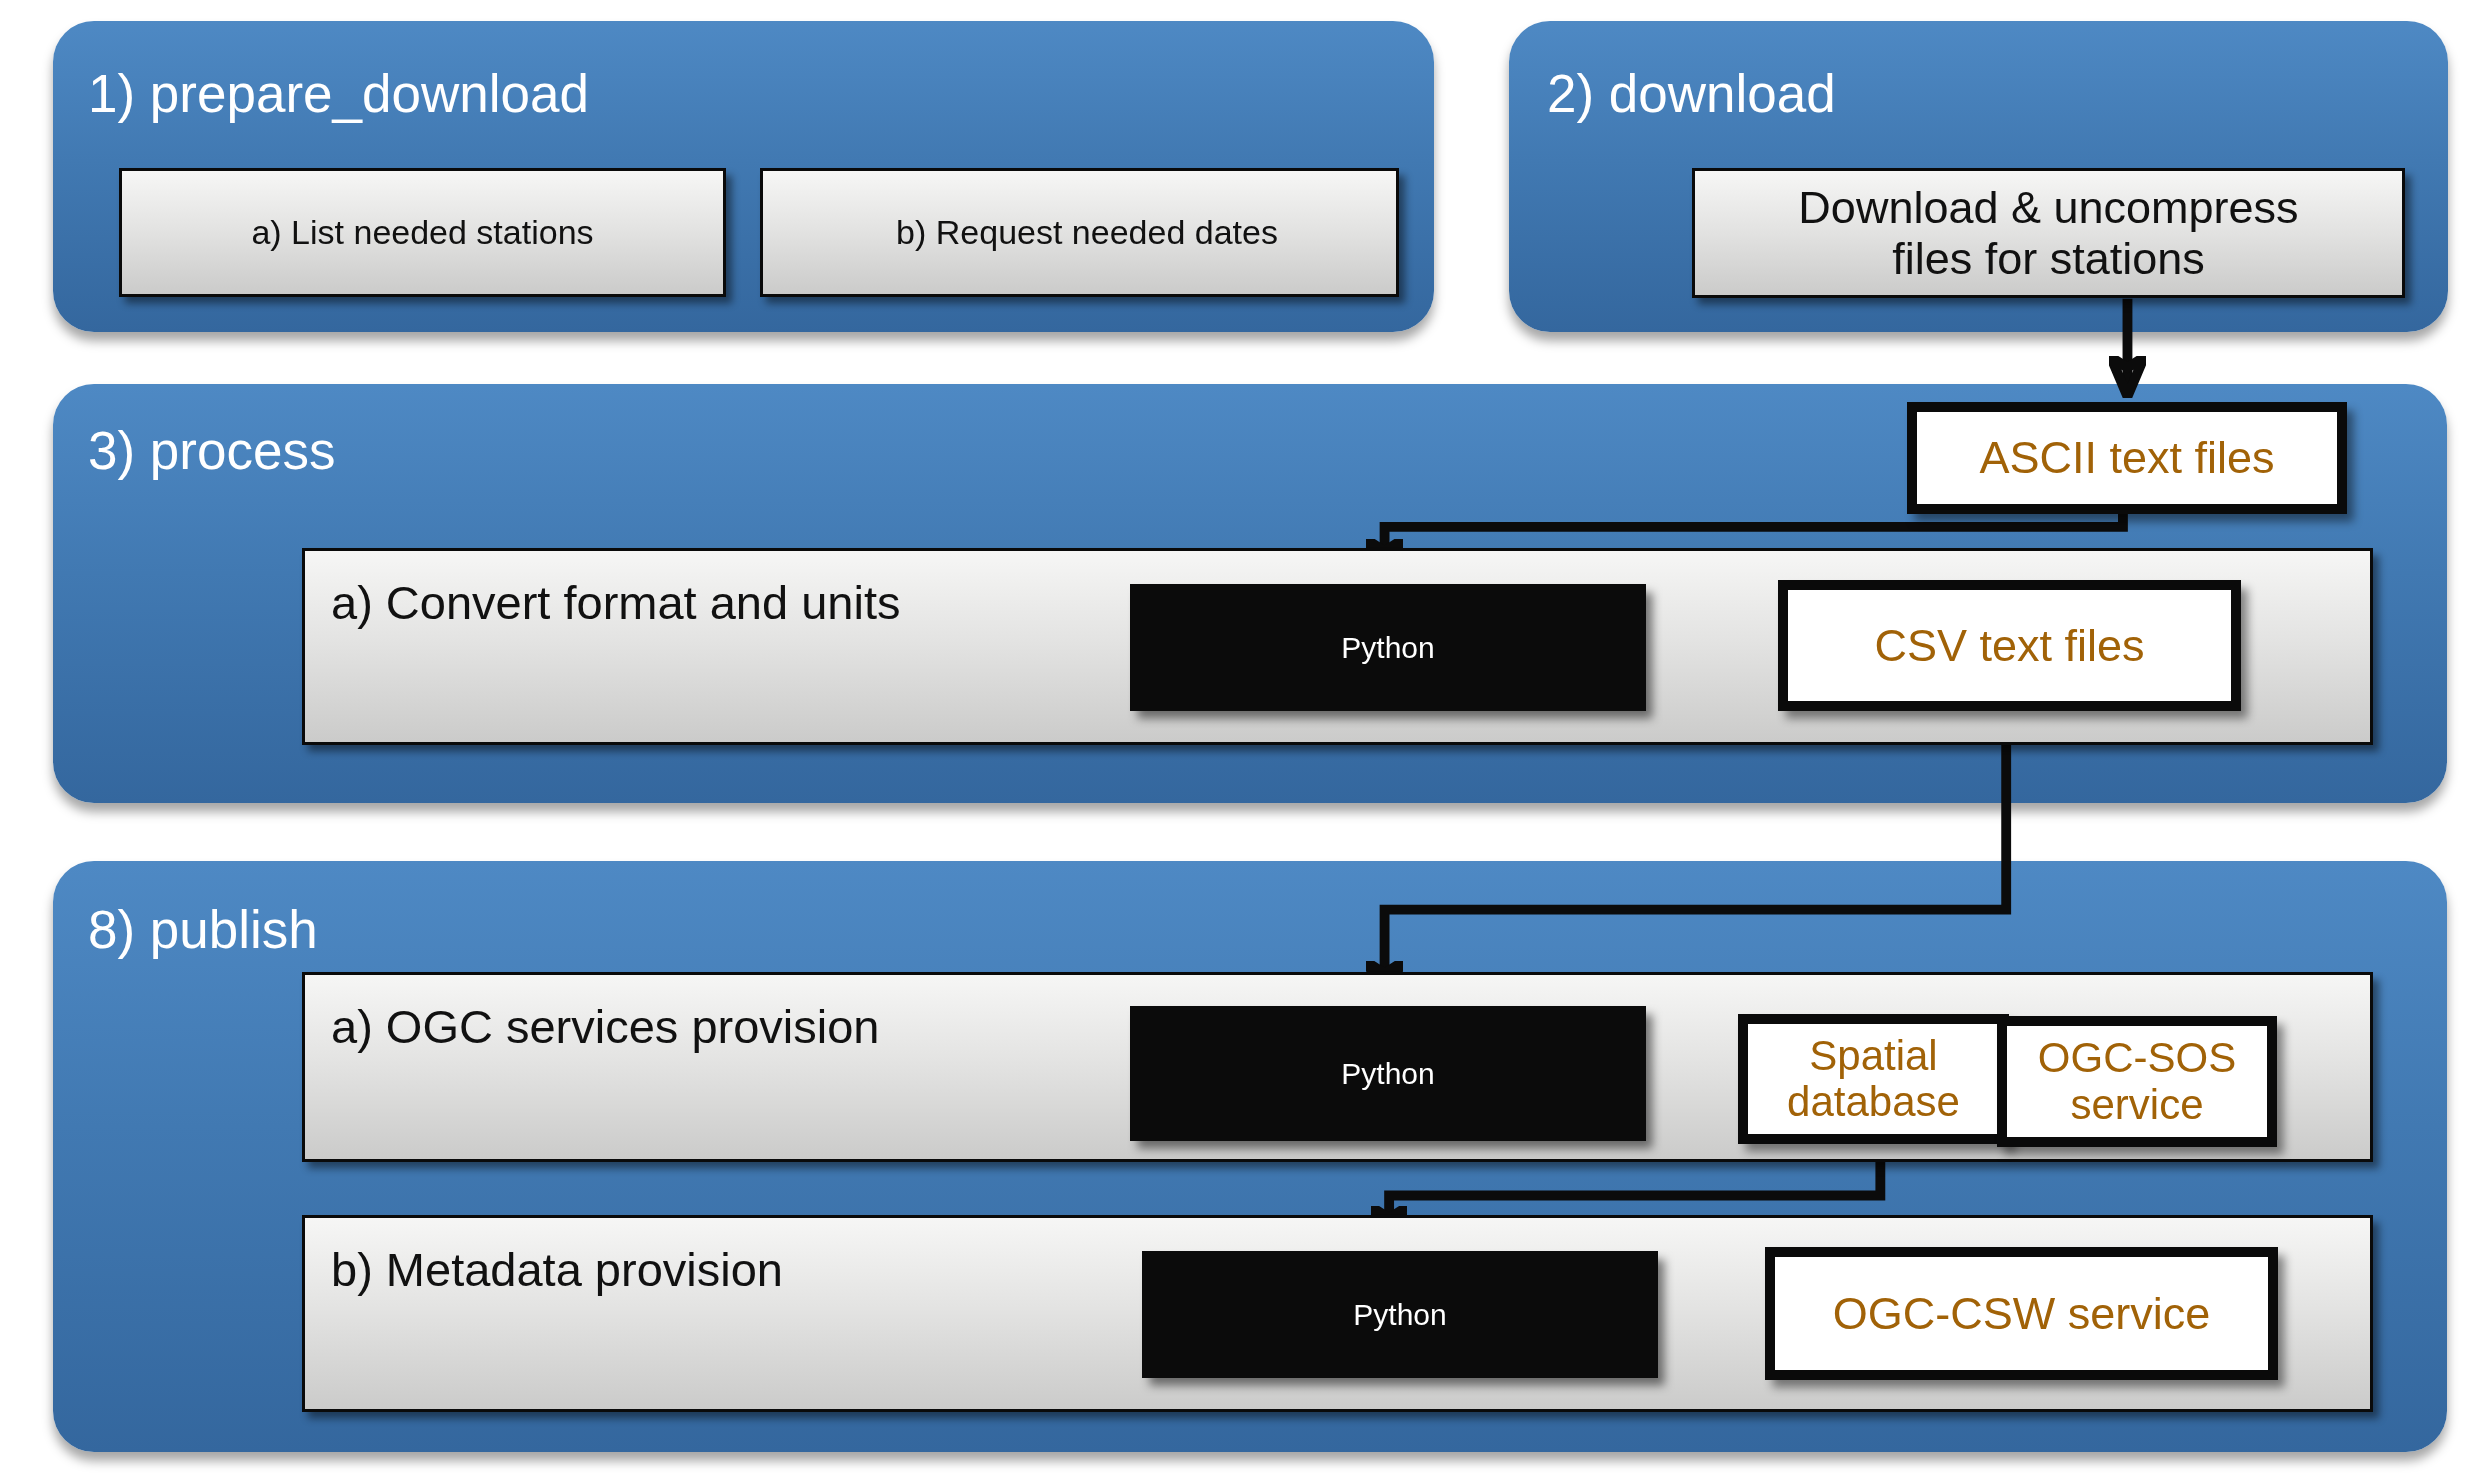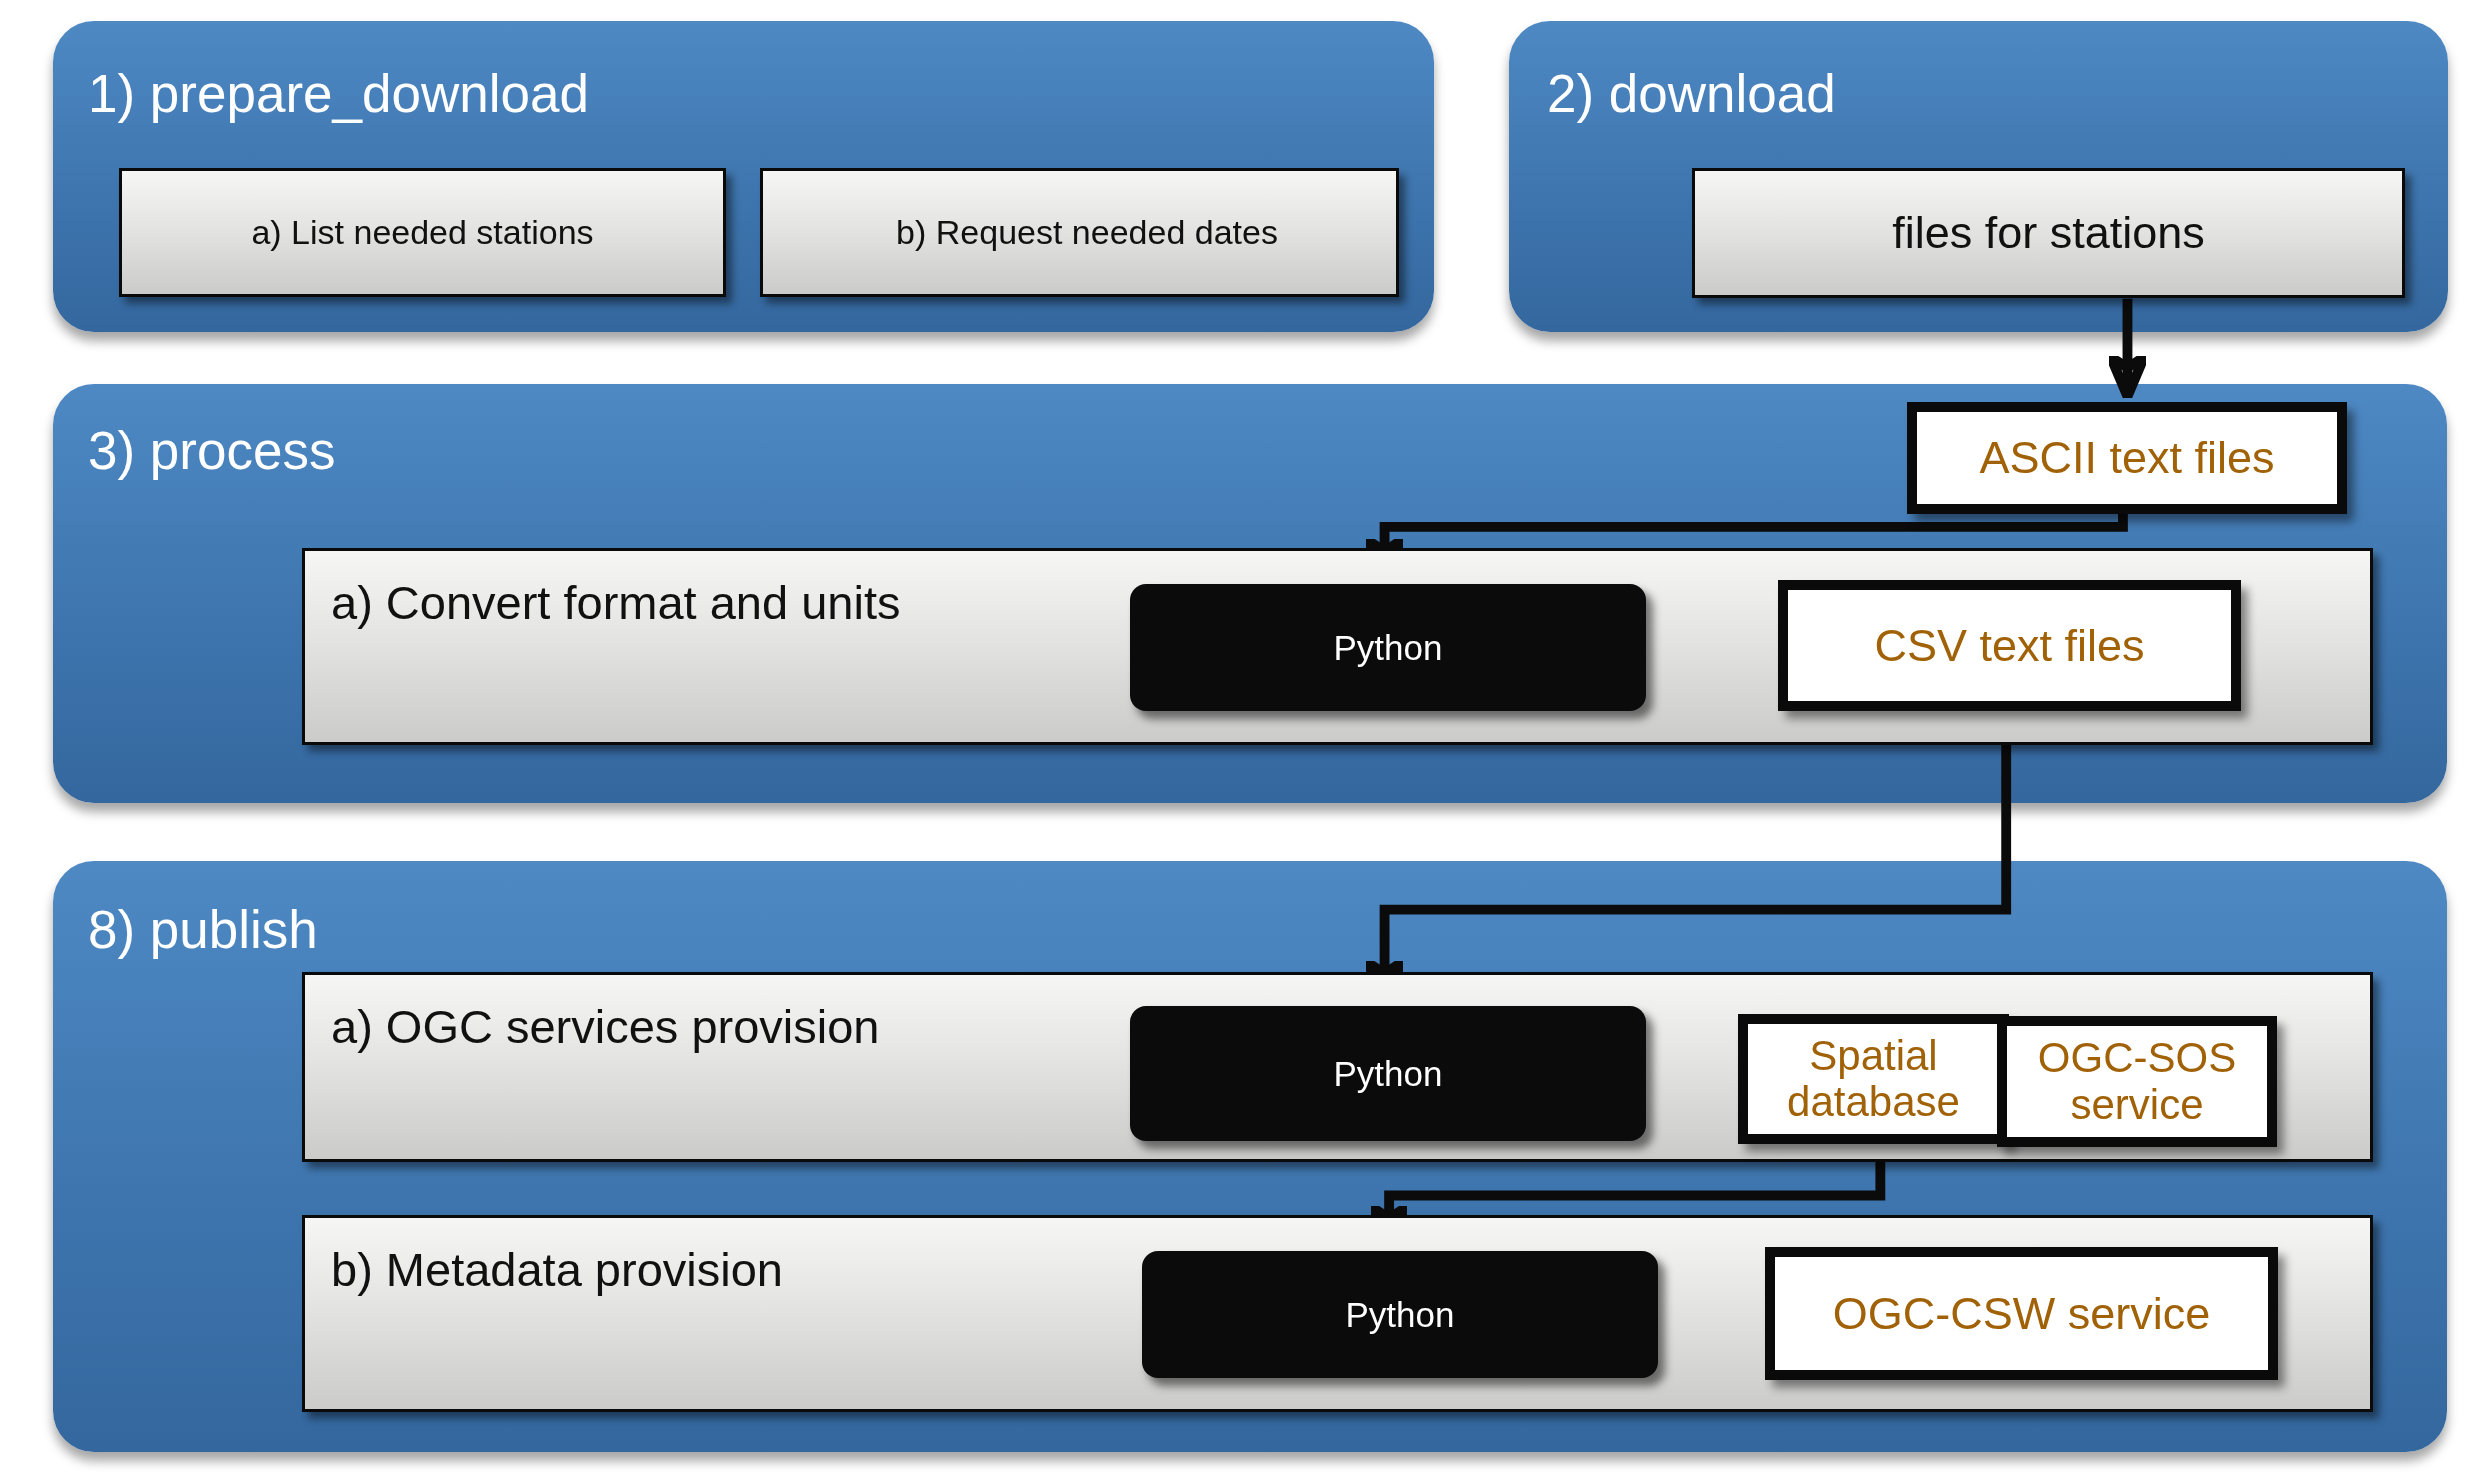--- a/index.html
+++ b/index.html
@@ -59,24 +59,23 @@
     left:26px; top:24px;
     white-space:nowrap;
   }
 
   
   .blackbox{
     position:absolute;
     background:var(--python_black);
     color:#ffffff;
     display:flex;align-items:center;justify-content:center;
-    font-size:35px;
+    font-size:30px;
     box-shadow:6.8px 7.6px 9px rgba(0,0,0,0.5);
     box-sizing:border-box;
-    border-radius:16px;
   }
   #p-process  {left:1130px;top:584px;  width:516px; height:127px;}
   #p-publish-a{left:1130px;top:1006px; width:516px; height:135px;}
   #p-publish-b{left:1142px;top:1251px; width:516px; height:127px;}
 
   
   .whitebox{
     position:absolute;
     background:var(--white_box);
     border:10px solid #0a0a0a;
@@ -140,20 +139,21 @@
 
 <div class="graybox center" id="g-list">
   <span>a) List needed stations</span>
 </div>
 
 <div class="graybox center" id="g-request">
   <span>b) Request needed dates</span>
 </div>
 
 <div class="graybox center twoline" id="g-dluncomp">
+  <span>Download &amp; uncompress</span>
   <span>files for stations</span>
 </div>
 
 <div class="graybox rowbox" id="g-convert">
   <span class="row-label">a) Convert format and units</span>
 </div>
 
 <div class="graybox rowbox" id="g-ogcserv">
   <span class="row-label">a) OGC services provision</span>
 </div>

